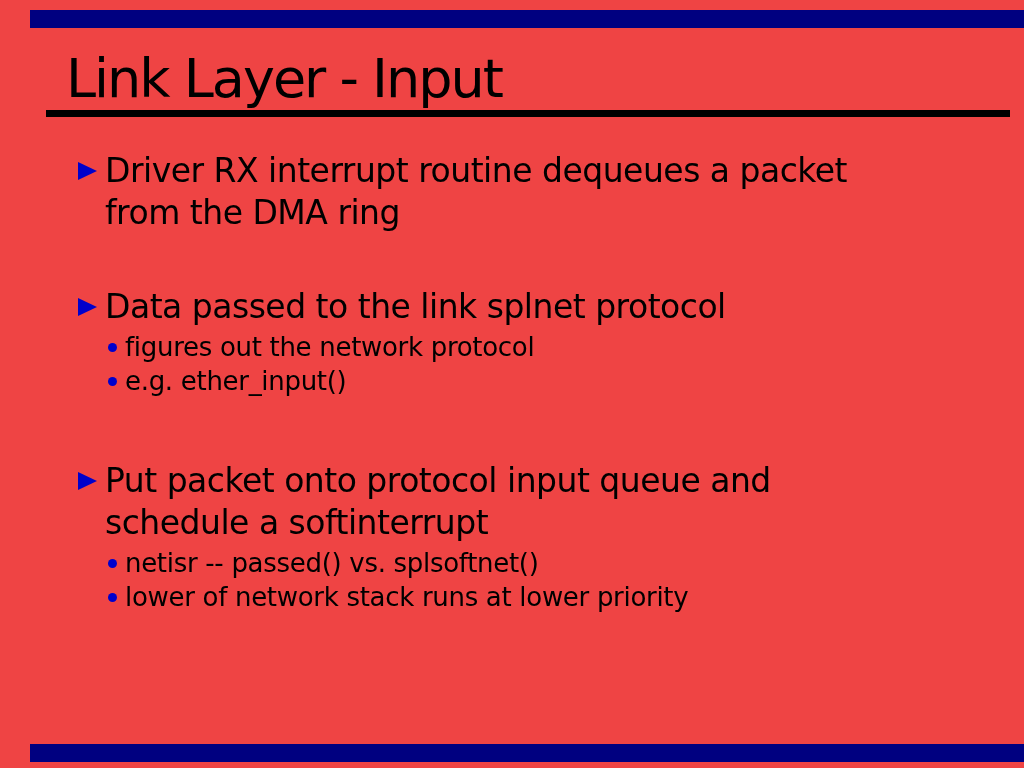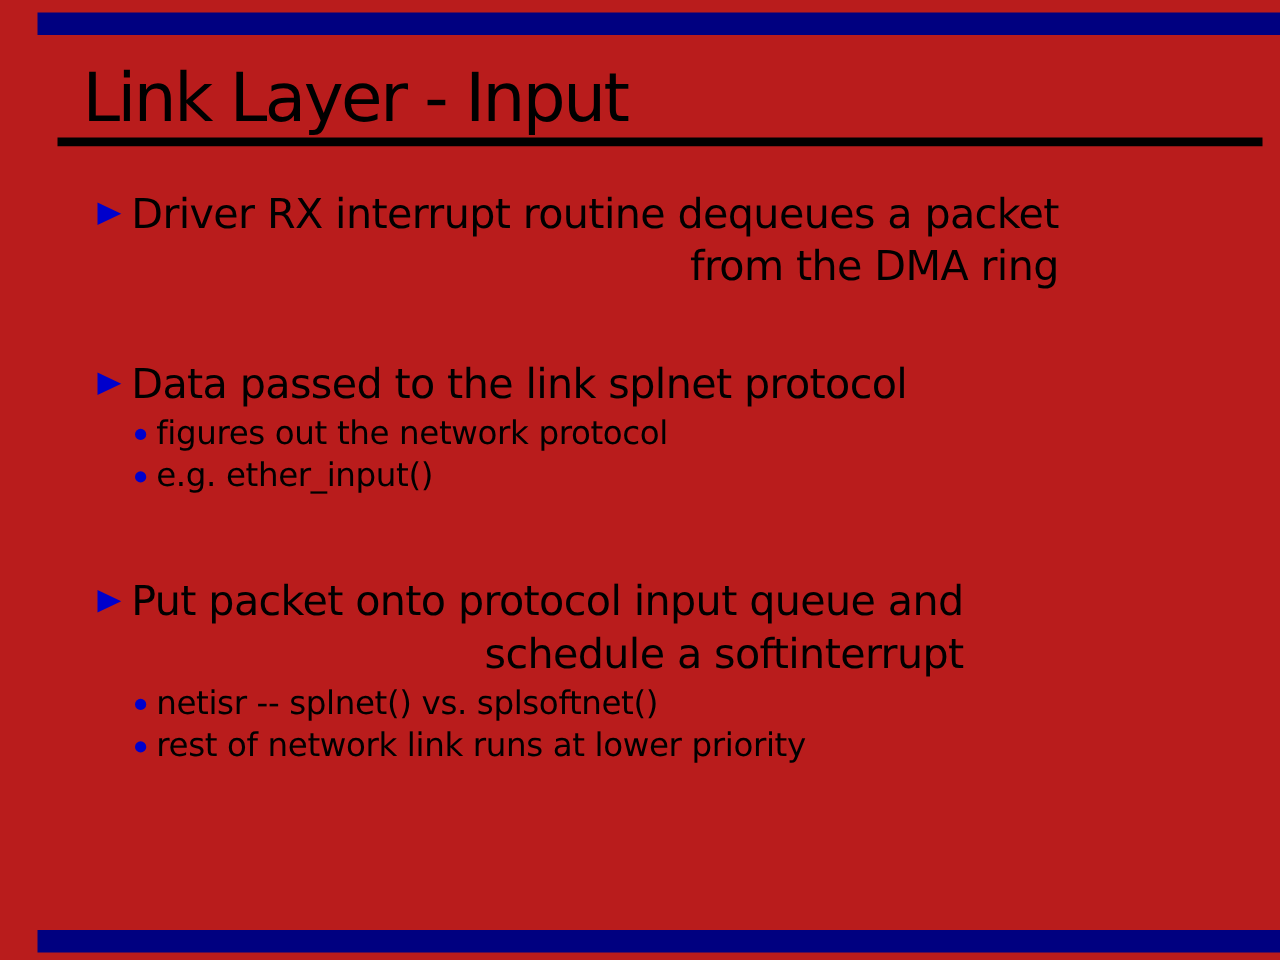--- a/index.html
+++ b/index.html
@@ -7,21 +7,21 @@
     padding: 0;
     width: 1024px;
     height: 768px;
     background: #ffffff;
     overflow: hidden;
   }
   .slide {
     position: relative;
     width: 1024px;
     height: 768px;
-    background: #b91c1c;
+    background: #ef4444;
     font-family: "DejaVu Sans", "Liberation Sans", sans-serif;
     color: #000000;
   }
   .deco-bar {
     position: absolute;
     left: 30px;
     right: 0;
     height: 18px;
     background: #000080;
   }
@@ -69,21 +69,20 @@
     border-bottom: 9px solid transparent;
     margin-top: 12px;
     margin-right: 8px;
   }
   .bullet-text {
     font-size: 33px;
     line-height: 42px;
     letter-spacing: -0.5px;
     white-space: pre-line;
     max-width: 820px;
-    text-align: right;
   }
 
   .sub-list {
     margin-top: 2px;
     padding-left: 30px;
   }
   .sub-row {
     display: flex;
     align-items: flex-start;
   }
@@ -140,24 +139,24 @@
 
   <div class="bullet-group g3">
     <div class="bullet-row">
       <span class="tri"></span>
       <span class="bullet-text">Put packet onto protocol input queue and
 schedule a softinterrupt</span>
     </div>
     <div class="sub-list">
       <div class="sub-row">
         <span class="dot"></span>
-        <span class="sub-text">netisr -- splnet() vs. splsoftnet()</span>
+        <span class="sub-text">netisr -- passed() vs. splsoftnet()</span>
       </div>
       <div class="sub-row">
         <span class="dot"></span>
-        <span class="sub-text">rest of network link runs at lower priority</span>
+        <span class="sub-text">lower of network stack runs at lower priority</span>
       </div>
     </div>
   </div>
 
   <div class="deco-bar bottom"></div>
 
 </div>
 
 </body></html>

